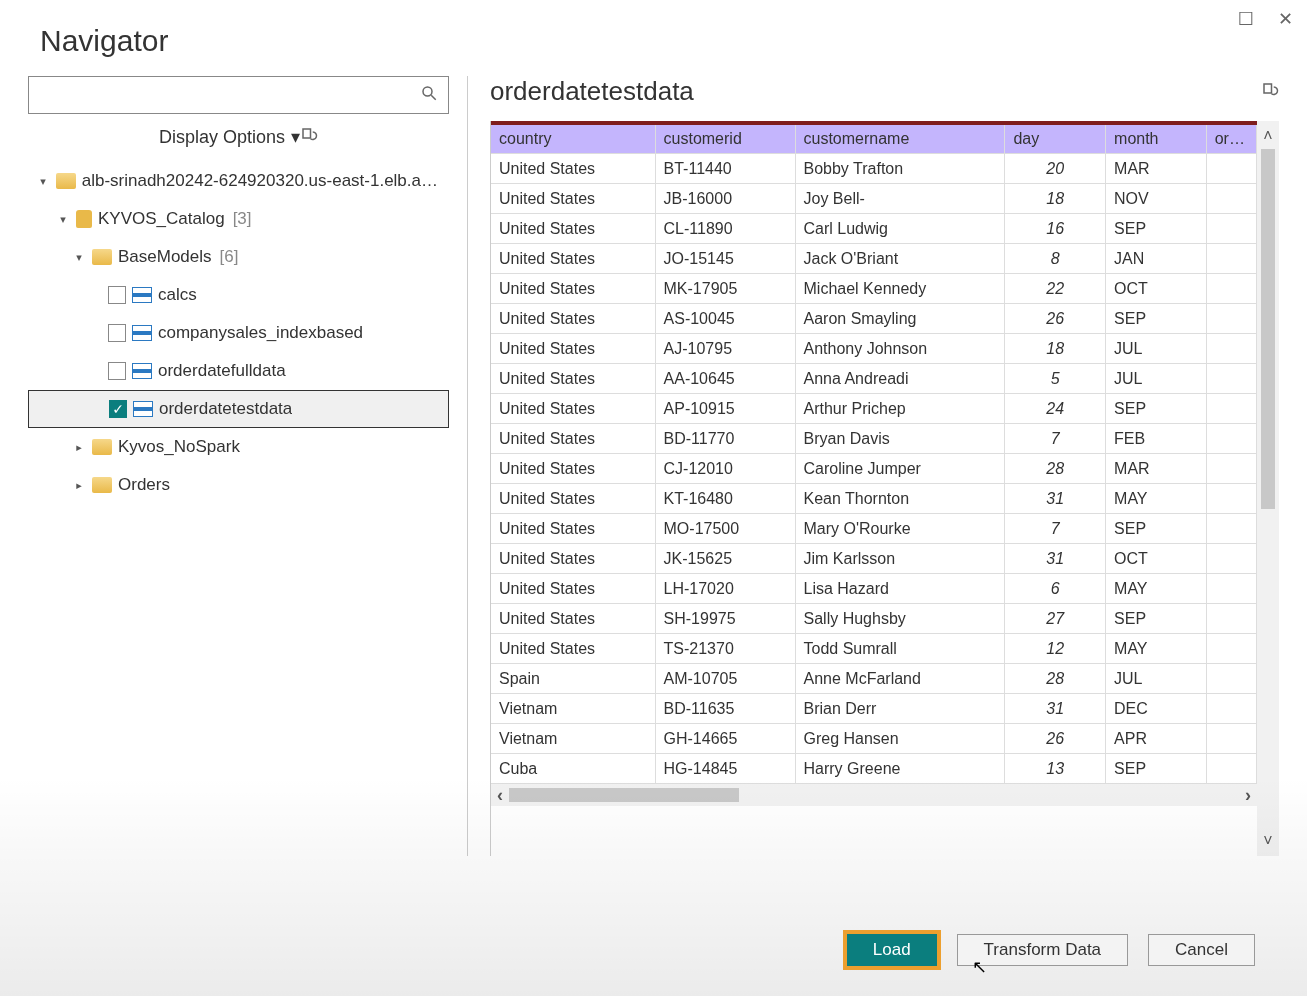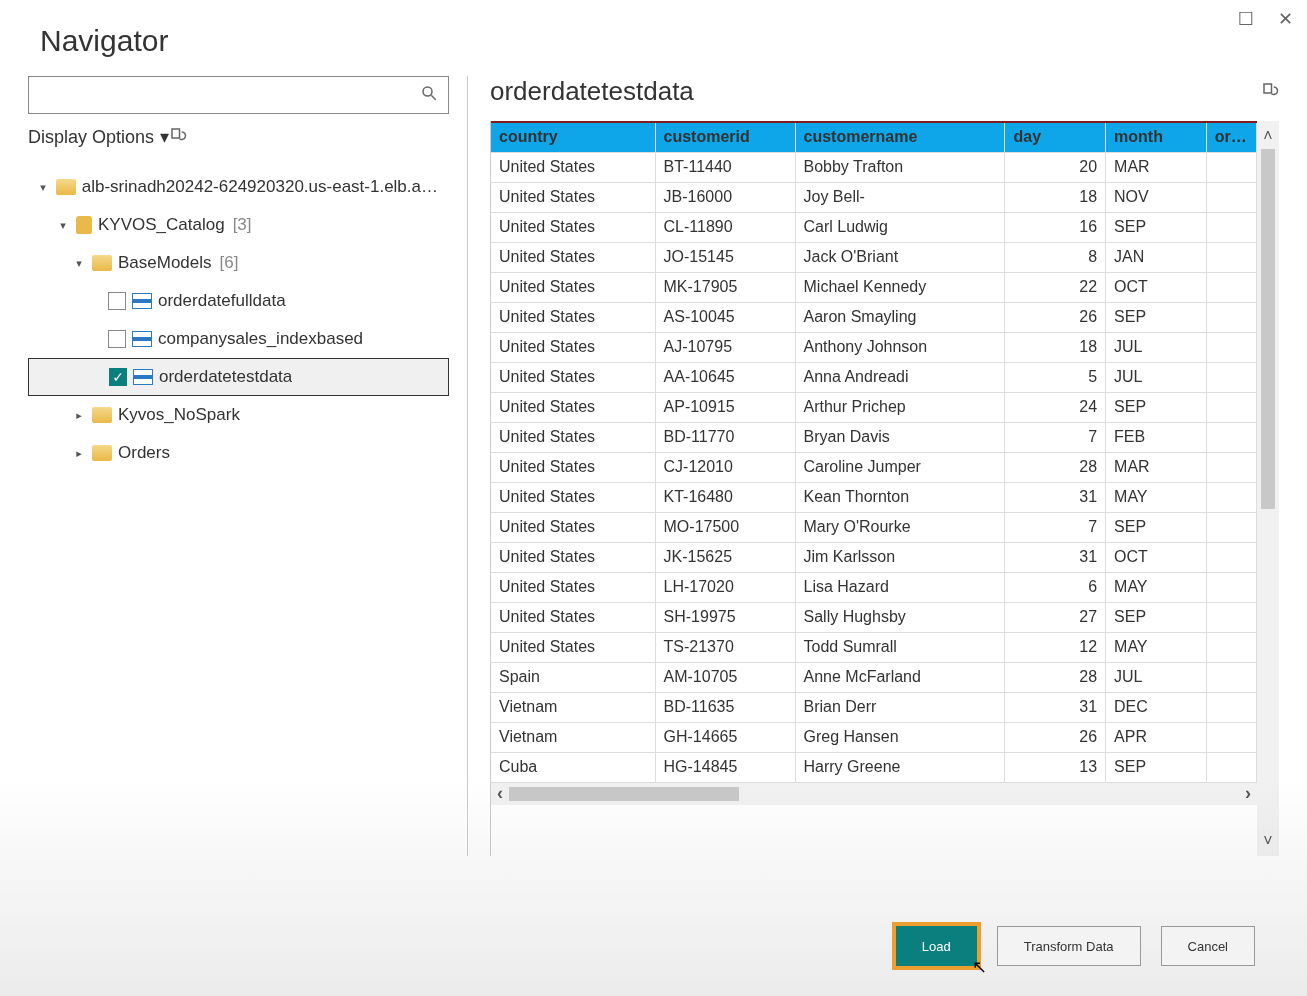--- a/index.html
+++ b/index.html
@@ -45,23 +45,23 @@
   border: 1px solid #888;
   display: flex;
   align-items: center;
   justify-content: flex-end;
   padding: 0 10px;
   margin-bottom: 12px;
 }
 .search-box svg { width: 18px; height: 18px; }
 .display-options-row {
   display: flex;
-  justify-content: flex-start;
-  align-items: center;
-  margin-bottom: 20px;
+  justify-content: center;
+  align-items: center;
+  margin-bottom: 14px;
 }
 .display-options {
   font-size: 18px;
   color: #333;
   display: flex;
   align-items: center;
   gap: 6px;
   cursor: pointer;
 }
 .refresh-icon svg { width: 18px; height: 18px; }
@@ -148,25 +148,25 @@
   padding: 5px 8px;
   font-size: 16px;
   color: #333;
   text-align: left;
   overflow: hidden;
   white-space: nowrap;
   text-overflow: ellipsis;
   height: 30px;
 }
 .data-table th {
-  font-weight: 700;
-  background: #0ea5e9;
-  border-top: 2px solid #7f1d1d;
-}
-.data-table td.num { text-align: right; }
+  font-weight: 400;
+  background: #c4b5fd;
+  border-top: 4px solid #7f1d1d;
+}
+.data-table td.num { text-align: center; font-style: italic; }
 .table-wrap {
   position: relative;
   border-left: 1px solid #ccc;
   flex: 1;
   display: flex;
 }
 .table-scroll {
   flex: 1;
   overflow: hidden;
 }
@@ -203,23 +203,23 @@
 .hscroll-spacer { flex: 1; }
 
 .footer {
   position: absolute;
   bottom: 30px;
   right: 52px;
   display: flex;
   gap: 20px;
 }
 .btn {
-  height: 40px;
+  height: 32px;
   padding: 0 26px;
-  font-size: 13px;
+  font-size: 17px;
   border: 1px solid #999;
   background: #f3f3f3;
   color: #333;
   display: inline-flex;
   align-items: center;
   justify-content: center;
   cursor: pointer;
 }
 .btn.load {
   background: #0b7e7e;
@@ -292,27 +292,33 @@
         <span class="tree-caret">▾</span>
         <span class="folder-icon"></span>
         <span class="tree-label">BaseModels</span>
         <span class="node-count">[6]</span>
       </div>
       <div id="tree-tables">
           <div class="tree-row tree-indent-3">
             <span class="tree-caret"></span>
             <span class="checkbox"></span>
             <span class="table-icon"></span>
-            <span class="tree-label">orderdatefulldata</span>
+            <span class="tree-label">calcs</span>
           </div>
           <div class="tree-row tree-indent-3">
             <span class="tree-caret"></span>
             <span class="checkbox"></span>
             <span class="table-icon"></span>
             <span class="tree-label">companysales_indexbased</span>
+          </div>
+          <div class="tree-row tree-indent-3">
+            <span class="tree-caret"></span>
+            <span class="checkbox"></span>
+            <span class="table-icon"></span>
+            <span class="tree-label">orderdatefulldata</span>
           </div>
           <div class="tree-row tree-indent-3 selected">
             <span class="tree-caret"></span>
             <span class="checkbox checked">✓</span>
             <span class="table-icon"></span>
             <span class="tree-label">orderdatetestdata</span>
           </div>
         </div>
       <div id="tree-folders">
           <div class="tree-row tree-indent-2">

